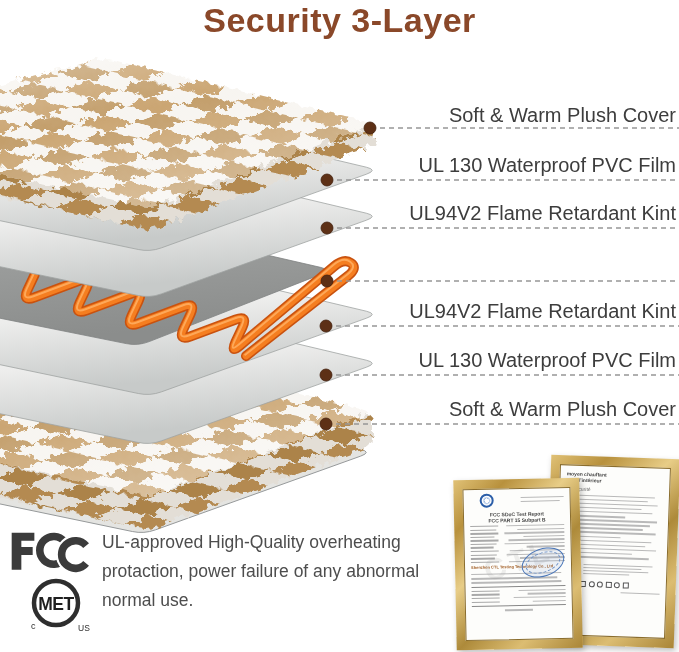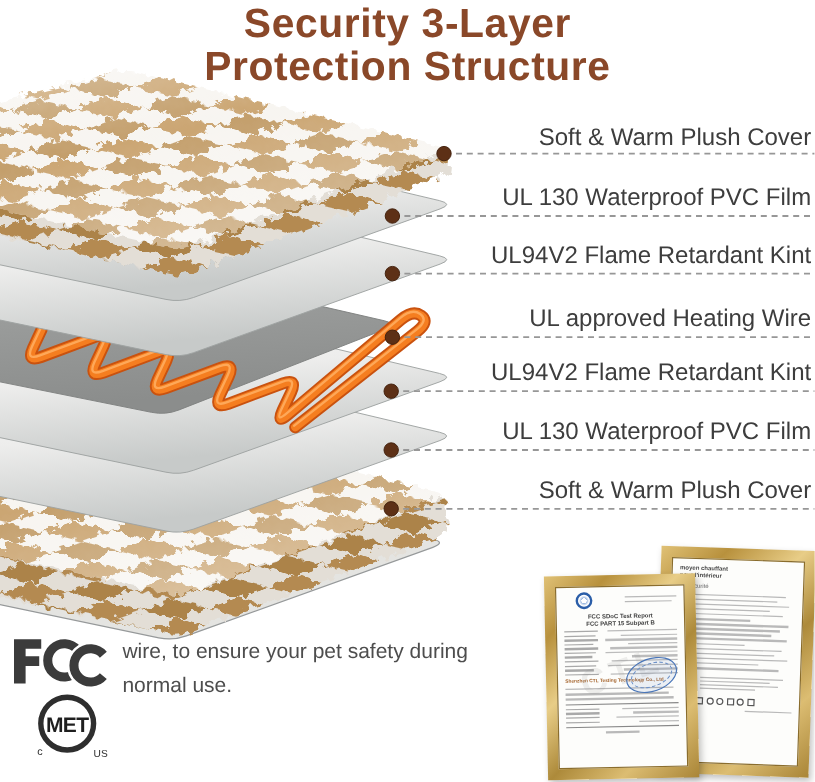--- a/index.html
+++ b/index.html
@@ -50,21 +50,20 @@
   .cicon{width:6px;height:6px;border:.8px solid #555;box-sizing:border-box;background:#fff;}
   .cicon.round{border-radius:50%;}
 </style>
 </head>
 <body>
 
 <div class="stage">
 
   <div class="title">
     <div>Security 3-Layer</div>
-    <div>Protection Structure</div>
   </div>
 
   <div id="diagram-wrap">
       <svg width="679" height="560" viewBox="0 0 679 560">
         <defs>
           <linearGradient id="gFilm" x1="0" y1="0" x2="0.35" y2="1">
             <stop offset="0" stop-color="#ffffff"></stop>
             <stop offset="0.55" stop-color="#ededec"></stop>
             <stop offset="1" stop-color="#c7cac9"></stop>
           </linearGradient>
@@ -123,21 +122,20 @@
         <circle cx="327" cy="281" r="6" fill="#5d3016" stroke="#42200d" stroke-width="0.8"></circle>
         <circle cx="326" cy="326" r="6" fill="#5d3016" stroke="#42200d" stroke-width="0.8"></circle>
         <circle cx="326" cy="375" r="6" fill="#5d3016" stroke="#42200d" stroke-width="0.8"></circle>
         <circle cx="326" cy="424" r="6" fill="#5d3016" stroke="#42200d" stroke-width="0.8"></circle>
       </svg>
     </div>
 
   <div class="layer-label" style="top:103px">Soft &amp; Warm Plush Cover</div>
   <div class="layer-label" style="top:153px">UL 130 Waterproof PVC Film</div>
   <div class="layer-label" style="top:201px">UL94V2 Flame Retardant Kint</div>
-  <div class="layer-label" style="top:254px">UL approved Heating Wire</div>
   <div class="layer-label" style="top:299px">UL94V2 Flame Retardant Kint</div>
   <div class="layer-label" style="top:348px">UL 130 Waterproof PVC Film</div>
   <div class="layer-label" style="top:397px">Soft &amp; Warm Plush Cover</div>
 
   <div class="fcc-logo">
     <svg width="84" height="42" viewBox="0 0 100 48">
       <path d="M2 1 H29 V10.5 H13.5 V18 H27 V27.5 H13.5 V45 H2 Z" fill="#3b3b3b"></path>
       <path d="M64.6 11.4 A16.5 16.5 0 1 0 64.6 32.6" fill="none" stroke="#3b3b3b" stroke-width="9"></path>
       <path d="M90.6 16.4 A16.5 16.5 0 1 0 90.6 37.6" fill="none" stroke="#fff" stroke-width="14"></path>
       <path d="M90.6 16.4 A16.5 16.5 0 1 0 90.6 37.6" fill="none" stroke="#3b3b3b" stroke-width="9"></path>
@@ -147,21 +145,22 @@
   <div class="met-logo">
     <svg width="66" height="60" viewBox="0 0 66 60">
       <circle cx="28" cy="27" r="22" fill="#fff" stroke="#2e2e2e" stroke-width="4.5"></circle>
       <text x="28" y="34" text-anchor="middle" font-size="17.5" font-weight="bold" fill="#1f1f1f" font-family="Liberation Sans, sans-serif" letter-spacing="-0.5">MET</text>
       <text x="3" y="53" font-size="9" fill="#2e2e2e" font-family="Liberation Sans, sans-serif">c</text>
       <text x="50" y="55" font-size="8.5" fill="#2e2e2e" font-family="Liberation Sans, sans-serif">US</text>
     </svg>
   </div>
 
   <div class="footer-text">
-    <div>wire, to ensure your pet safety during</div>
+    <div>UL-approved High-Quality overheating</div>
+    <div>protaction, power failure of any abnormal</div>
     <div>normal use.</div>
   </div>
 
   <div class="cert cert-right">
     <div class="paper">
       <div class="tiny-head">moyen chauffant</div>
       <div class="tiny-head">pour l'intérieur</div>
       <div style="height:3px"></div>
       <div class="tiny-head" style="font-weight:normal;color:#666">de sécurité</div>
       <div id="cert-right-bars">

